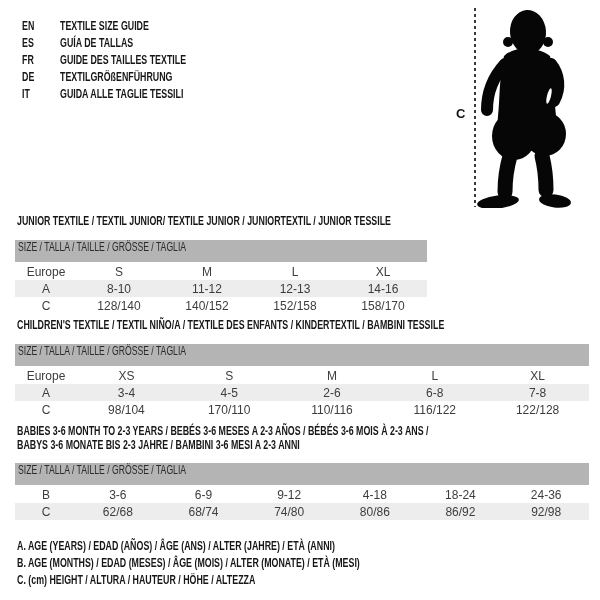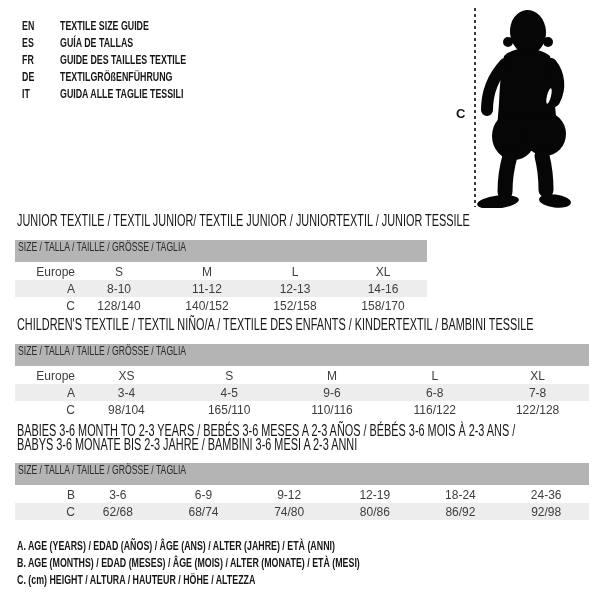--- a/index.html
+++ b/index.html
@@ -32,27 +32,27 @@
     font-size:13px;font-weight:bold}
   .baby{position:absolute;left:476px;top:8px}
 
   
   .section{position:absolute;left:15px}
   .sec-0{top:214px;width:412px}
   .sec-1{top:318px;width:574px}
   .sec-2{top:424px;width:574px}
   .titles{margin-bottom:12px}
   .sec-2 .titles{margin-bottom:11px}
-  .title-line{height:14px;line-height:14px;font-size:16px;font-weight:normal;margin-left:2px}
+  .title-line{height:14px;line-height:14px;font-size:13px;font-weight:bold;margin-left:2px}
   .tbl-header{height:22px;line-height:15px;background:var(--bar);
     padding-left:3px;font-size:12px;color:#2b2b2b;margin-bottom:1px}
   table.tbl{border-collapse:collapse;table-layout:fixed;width:100%;
     font-size:12px;color:var(--cell)}
   table.tbl td{height:17px;padding:0;text-align:center;overflow:hidden}
-  table.tbl td.lbl{text-align:right;padding-left:2px}
+  table.tbl td.lbl{text-align:center;padding-left:2px}
   tr.shaded{background:var(--shade)}
 
   
   .legend{position:absolute;left:17px;top:537px}
   .legend-line{height:17px;line-height:17px;font-size:13px;font-weight:bold}
 </style>
 </head>
 <body>
 
 <div class="page">
@@ -169,28 +169,28 @@
               <td class="val">XS</td>
               <td class="val">S</td>
               <td class="val">M</td>
               <td class="val">L</td>
               <td class="val">XL</td>
             </tr>
             <tr class="shaded">
               <td class="lbl">A</td>
               <td class="val">3-4</td>
               <td class="val">4-5</td>
-              <td class="val">9-6</td>
+              <td class="val">2-6</td>
               <td class="val">6-8</td>
               <td class="val">7-8</td>
             </tr>
             <tr>
               <td class="lbl">C</td>
               <td class="val">98/104</td>
-              <td class="val">165/110</td>
+              <td class="val">170/110</td>
               <td class="val">110/116</td>
               <td class="val">116/122</td>
               <td class="val">122/128</td>
             </tr>
           </tbody>
         </table>
       </div>
       <div class="section sec-2">
         <div class="titles">
           <div class="title-line"><span class="cond">BABIES 3-6 MONTH TO 2-3 YEARS / BEBÉS 3-6 MESES A 2-3 AÑOS / BÉBÉS 3-6 MOIS À 2-3 ANS /</span></div>
@@ -206,21 +206,21 @@
             <col>
             <col>
             <col>
           </colgroup>
           <tbody>
             <tr>
               <td class="lbl">B</td>
               <td class="val">3-6</td>
               <td class="val">6-9</td>
               <td class="val">9-12</td>
-              <td class="val">12-19</td>
+              <td class="val">4-18</td>
               <td class="val">18-24</td>
               <td class="val">24-36</td>
             </tr>
             <tr class="shaded">
               <td class="lbl">C</td>
               <td class="val">62/68</td>
               <td class="val">68/74</td>
               <td class="val">74/80</td>
               <td class="val">80/86</td>
               <td class="val">86/92</td>

